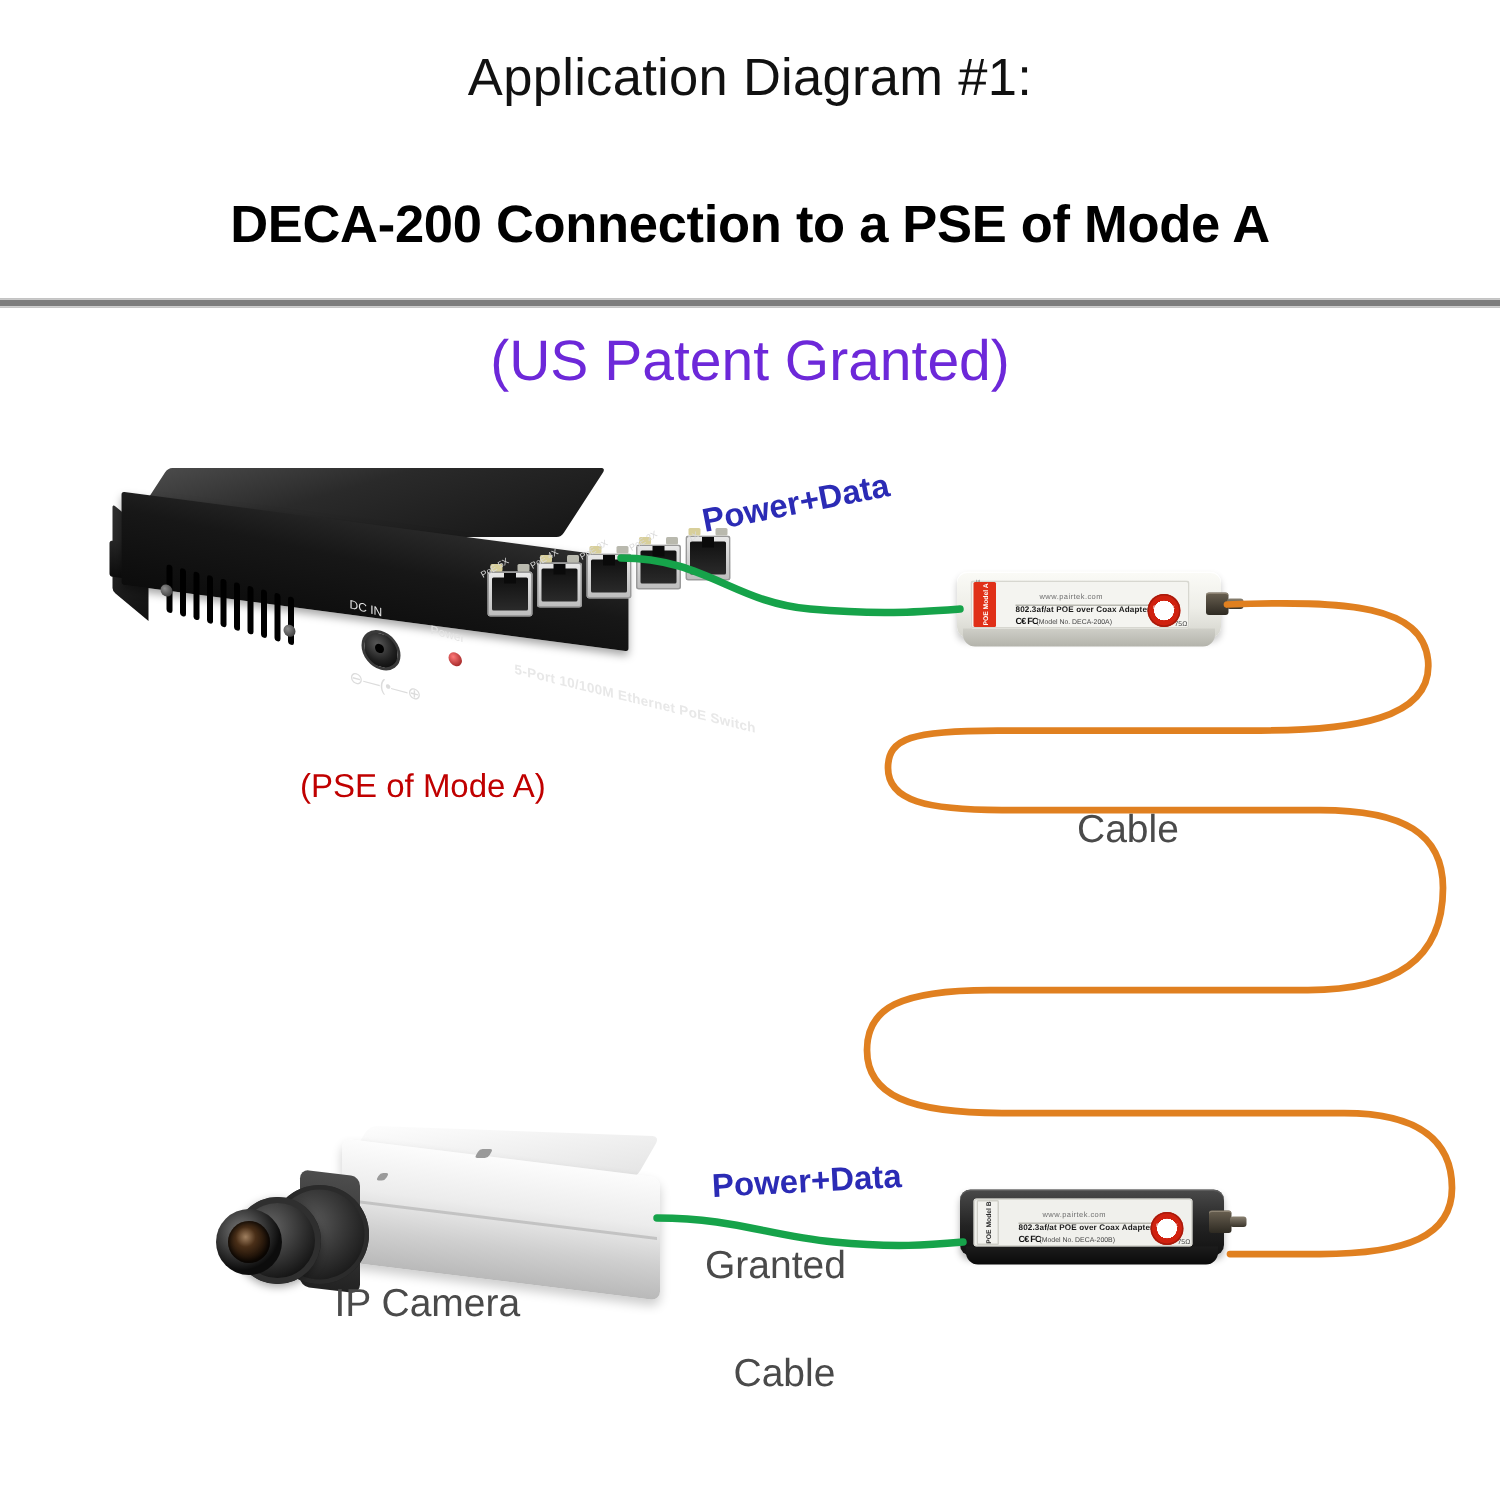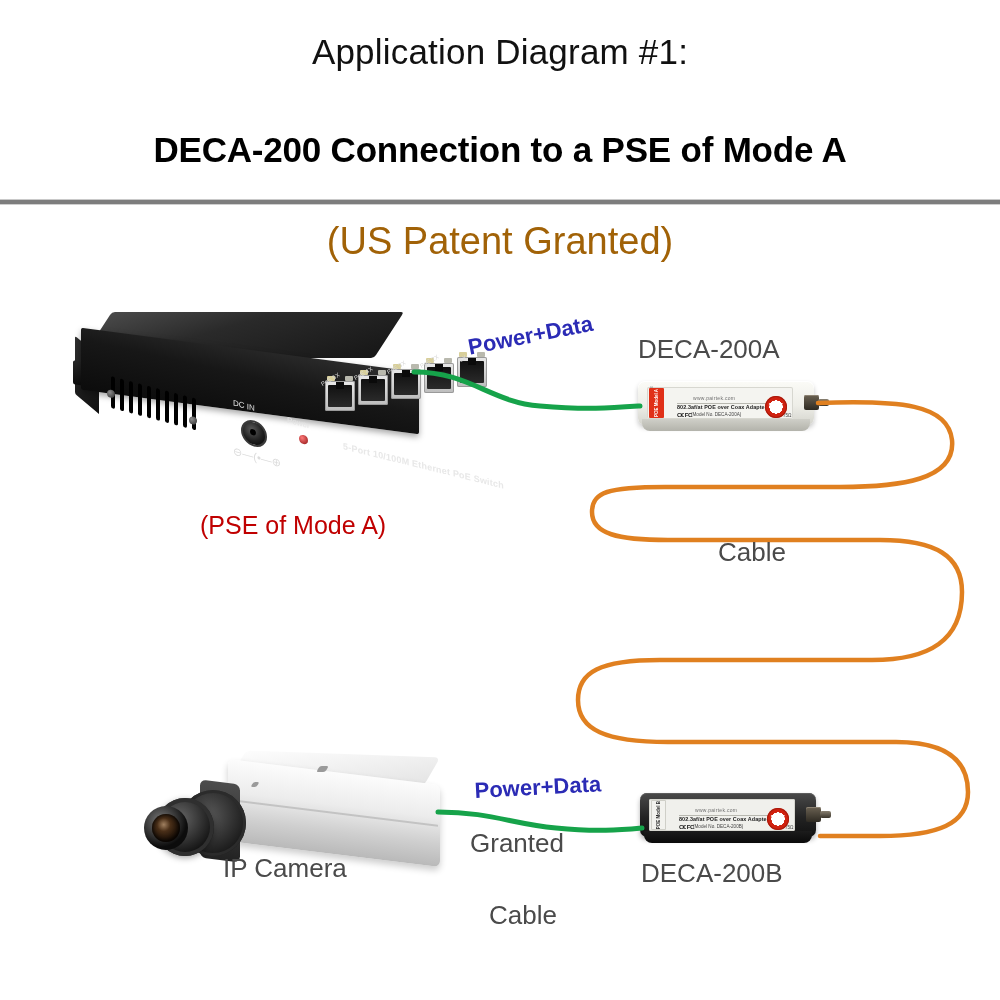--- a/index.html
+++ b/index.html
@@ -18,26 +18,26 @@
   .hdr-line2{
     position:absolute;left:0;top:130px;width:1000px;text-align:center;
     font-size:35px;font-weight:bold;color:#000000;letter-spacing:-.2px;
   }
   .divider{
     position:absolute;left:0;top:199px;width:1000px;height:4px;
     background:#7d7d7d;border-top:1px solid #c9c9c9;border-bottom:1px solid #cfcfcf;
   }
   .hdr-patent{
     position:absolute;left:0;top:220px;width:1000px;text-align:center;
-    font-size:38px;color:#a16207;
+    font-size:38px;color:#6d28d9;
   }
 
   
   .cap{position:absolute;color:#4a4a4a;font-size:26px;white-space:nowrap;}
-  .cap-red{position:absolute;color:#c00000;font-size:25px;white-space:nowrap;}
+  .cap-red{position:absolute;color:#c00000;font-size:22px;white-space:nowrap;}
   .cap-blue{position:absolute;color:#2b2bb5;font-size:22px;font-weight:bold;white-space:nowrap;}
 
   
   svg.layer{position:absolute;left:0;top:0;width:1000px;height:1000px;overflow:visible;}
 
   
   .switch{position:absolute;left:75px;top:312px;width:360px;height:135px;}
   .sw-top{
     position:absolute;left:22px;top:0px;width:292px;height:46px;
     background:linear-gradient(160deg,#4a4a4a 0%,#2a2a2a 40%,#171717 100%);
@@ -264,21 +264,20 @@
       <div class="plabel" style="left:-2px;top:24px">PoE 5X</div>
       <div class="plabel" style="left:31px;top:18px">PoE 4X</div>
       <div class="plabel" style="left:64px;top:12px">PoE 3X</div>
       <div class="plabel" style="left:97px;top:6px">PoE 2X</div>
       <div class="plabel" style="left:136px;top:0px">1X</div>
     </div>
   </div>
 
   <div class="cap-red" style="left:200px;top:511px">(PSE of Mode A)</div>
 
-  <div class="cap" style="left:638px;top:334px">DECA-200A</div>
   <div class="deca white" style="left:638px;top:381px">
     <div class="body"></div>
     <div class="base"></div>
     <div class="sticker">
       <div class="edgecode">B  E C E</div>
       <div class="url">www.pairtek.com</div>
       <div class="rule"></div>
       <div class="spec">802.3af/at POE over Coax Adapter</div>
       <div class="certs">C€ FC</div>
       <div class="model">(Model No. DECA-200A)</div>
@@ -310,21 +309,20 @@
     </div>
     <div class="vtab">
         <span>POE
 Model B</span>
       </div>
     <div class="bnc">
       <div class="barrel"></div>
         <div class="pin"></div>
     </div>
   </div>
-  <div class="cap" style="left:641px;top:858px">DECA-200B</div>
 
   <div class="camera">
     <div class="cam-top"></div>
     <div class="cam-body"></div>
     <div class="cam-seam"></div>
     <div class="cam-screw" style="left:178px;top:6px"></div>
     <div class="cam-screw" style="left:112px;top:22px;width:6px;height:5px"></div>
     <div class="cam-face"></div>
     <div class="lens-ring"></div>
     <div class="lens-mid"></div>

